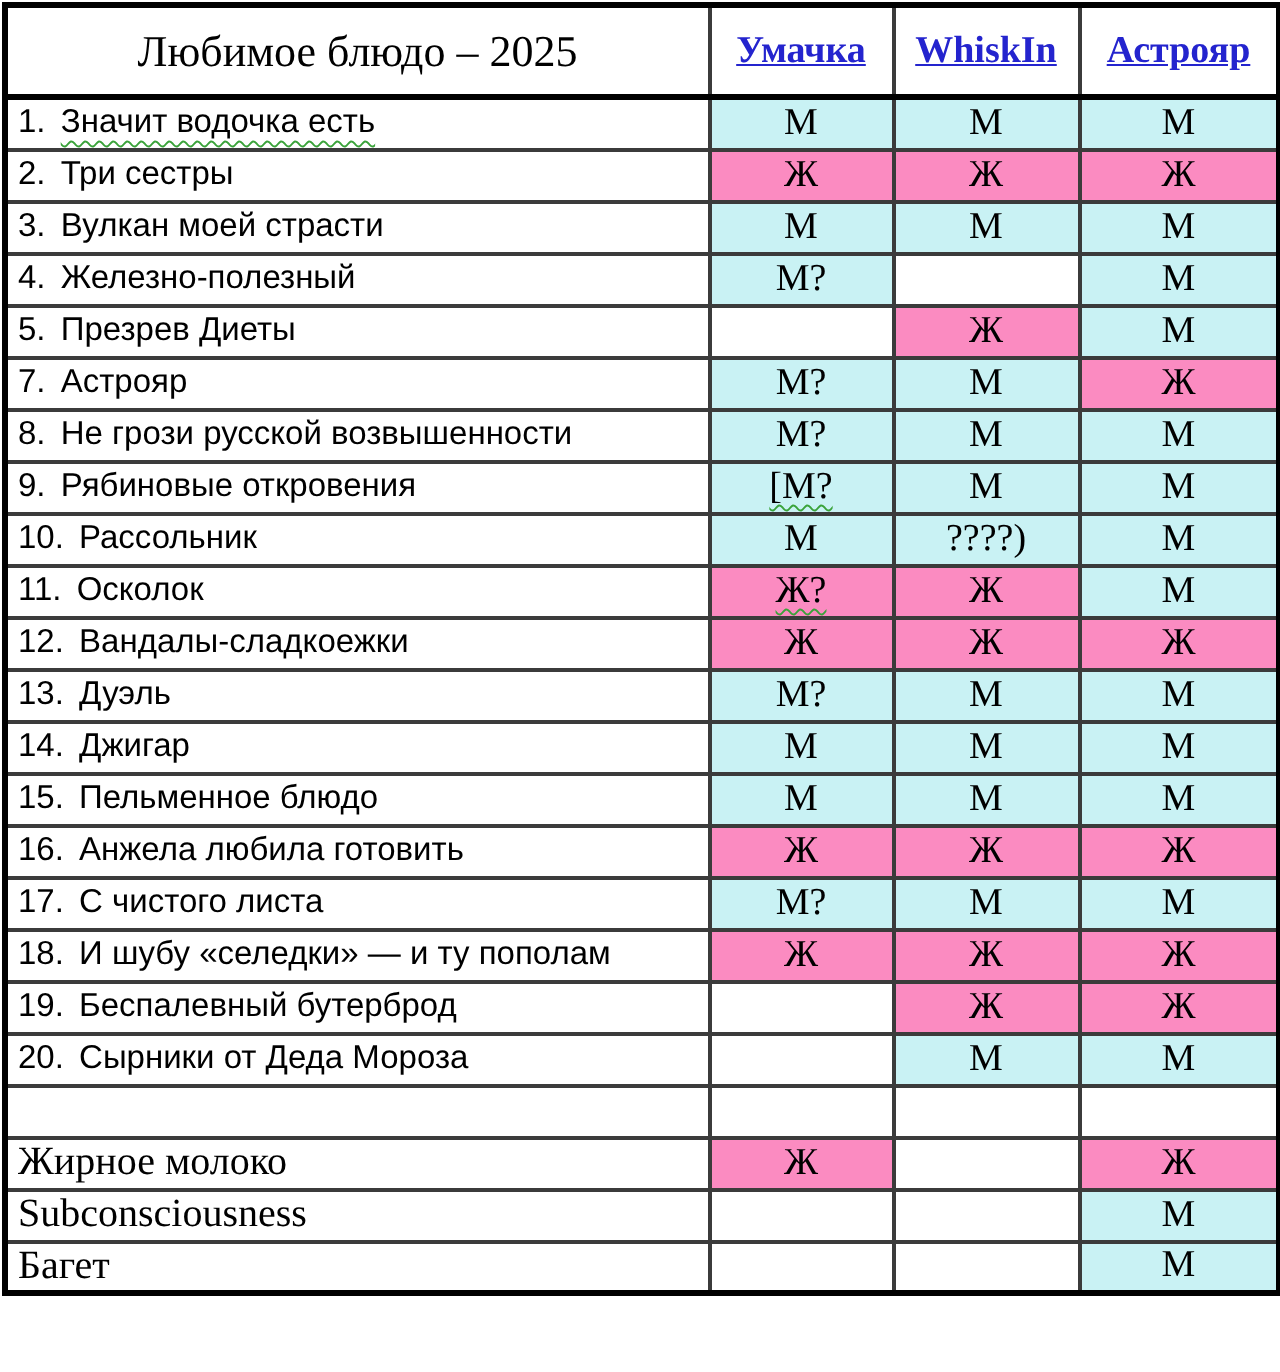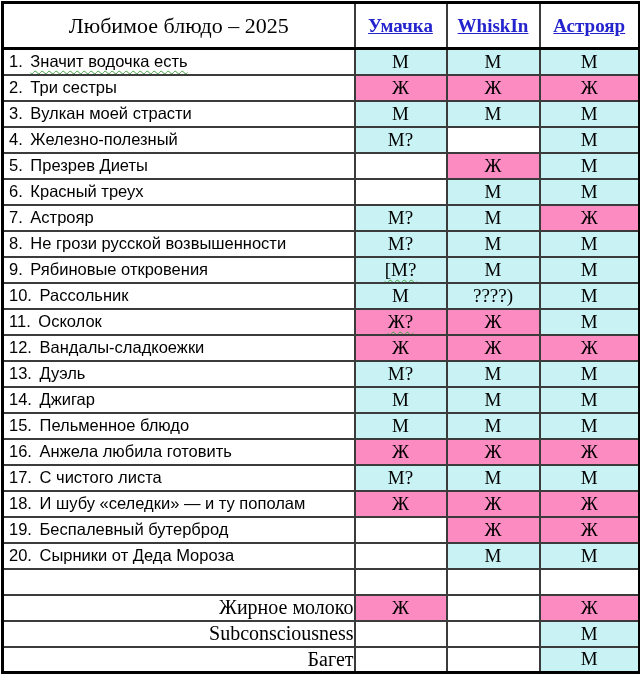--- a/index.html
+++ b/index.html
@@ -48,21 +48,21 @@
   tbody.footer tr{height:26px;}
   td.label{
     font-family:"Liberation Sans","DejaVu Sans",sans-serif;
     font-size:16.5px;
     text-align:left;
     padding-left:5px;
   }
   td.flabel{
     font-family:"Liberation Serif",serif;
     font-size:20px;
-    text-align:right;
+    text-align:left;
     padding-left:5px;
   }
   td.val{
     font-size:19px;
     text-align:center;
   }
   td.bg-cyan{background:var(--cyan);}
   td.bg-pink{background:var(--pink);}
   .rownum{margin-right:3px;}
   .squiggle{
@@ -117,26 +117,20 @@
         <td class="val"><span></span></td>
         <td class="val bg-cyan"><span>М</span></td>
       </tr>
       <tr>
         <td class="label"><span class="rownum">5.</span> <span>Презрев Диеты</span></td>
         <td class="val"><span></span></td>
         <td class="val bg-pink"><span>Ж</span></td>
         <td class="val bg-cyan"><span>М</span></td>
       </tr>
       <tr>
-        <td class="label"><span class="rownum">6.</span> <span>Красный треух</span></td>
-        <td class="val"><span></span></td>
-        <td class="val bg-cyan"><span>М</span></td>
-        <td class="val bg-cyan"><span>М</span></td>
-      </tr>
-      <tr>
         <td class="label"><span class="rownum">7.</span> <span>Астрояр</span></td>
         <td class="val bg-cyan"><span>М?</span></td>
         <td class="val bg-cyan"><span>М</span></td>
         <td class="val bg-pink"><span>Ж</span></td>
       </tr>
       <tr>
         <td class="label"><span class="rownum">8.</span> <span>Не грози русской возвышенности</span></td>
         <td class="val bg-cyan"><span>М?</span></td>
         <td class="val bg-cyan"><span>М</span></td>
         <td class="val bg-cyan"><span>М</span></td>

